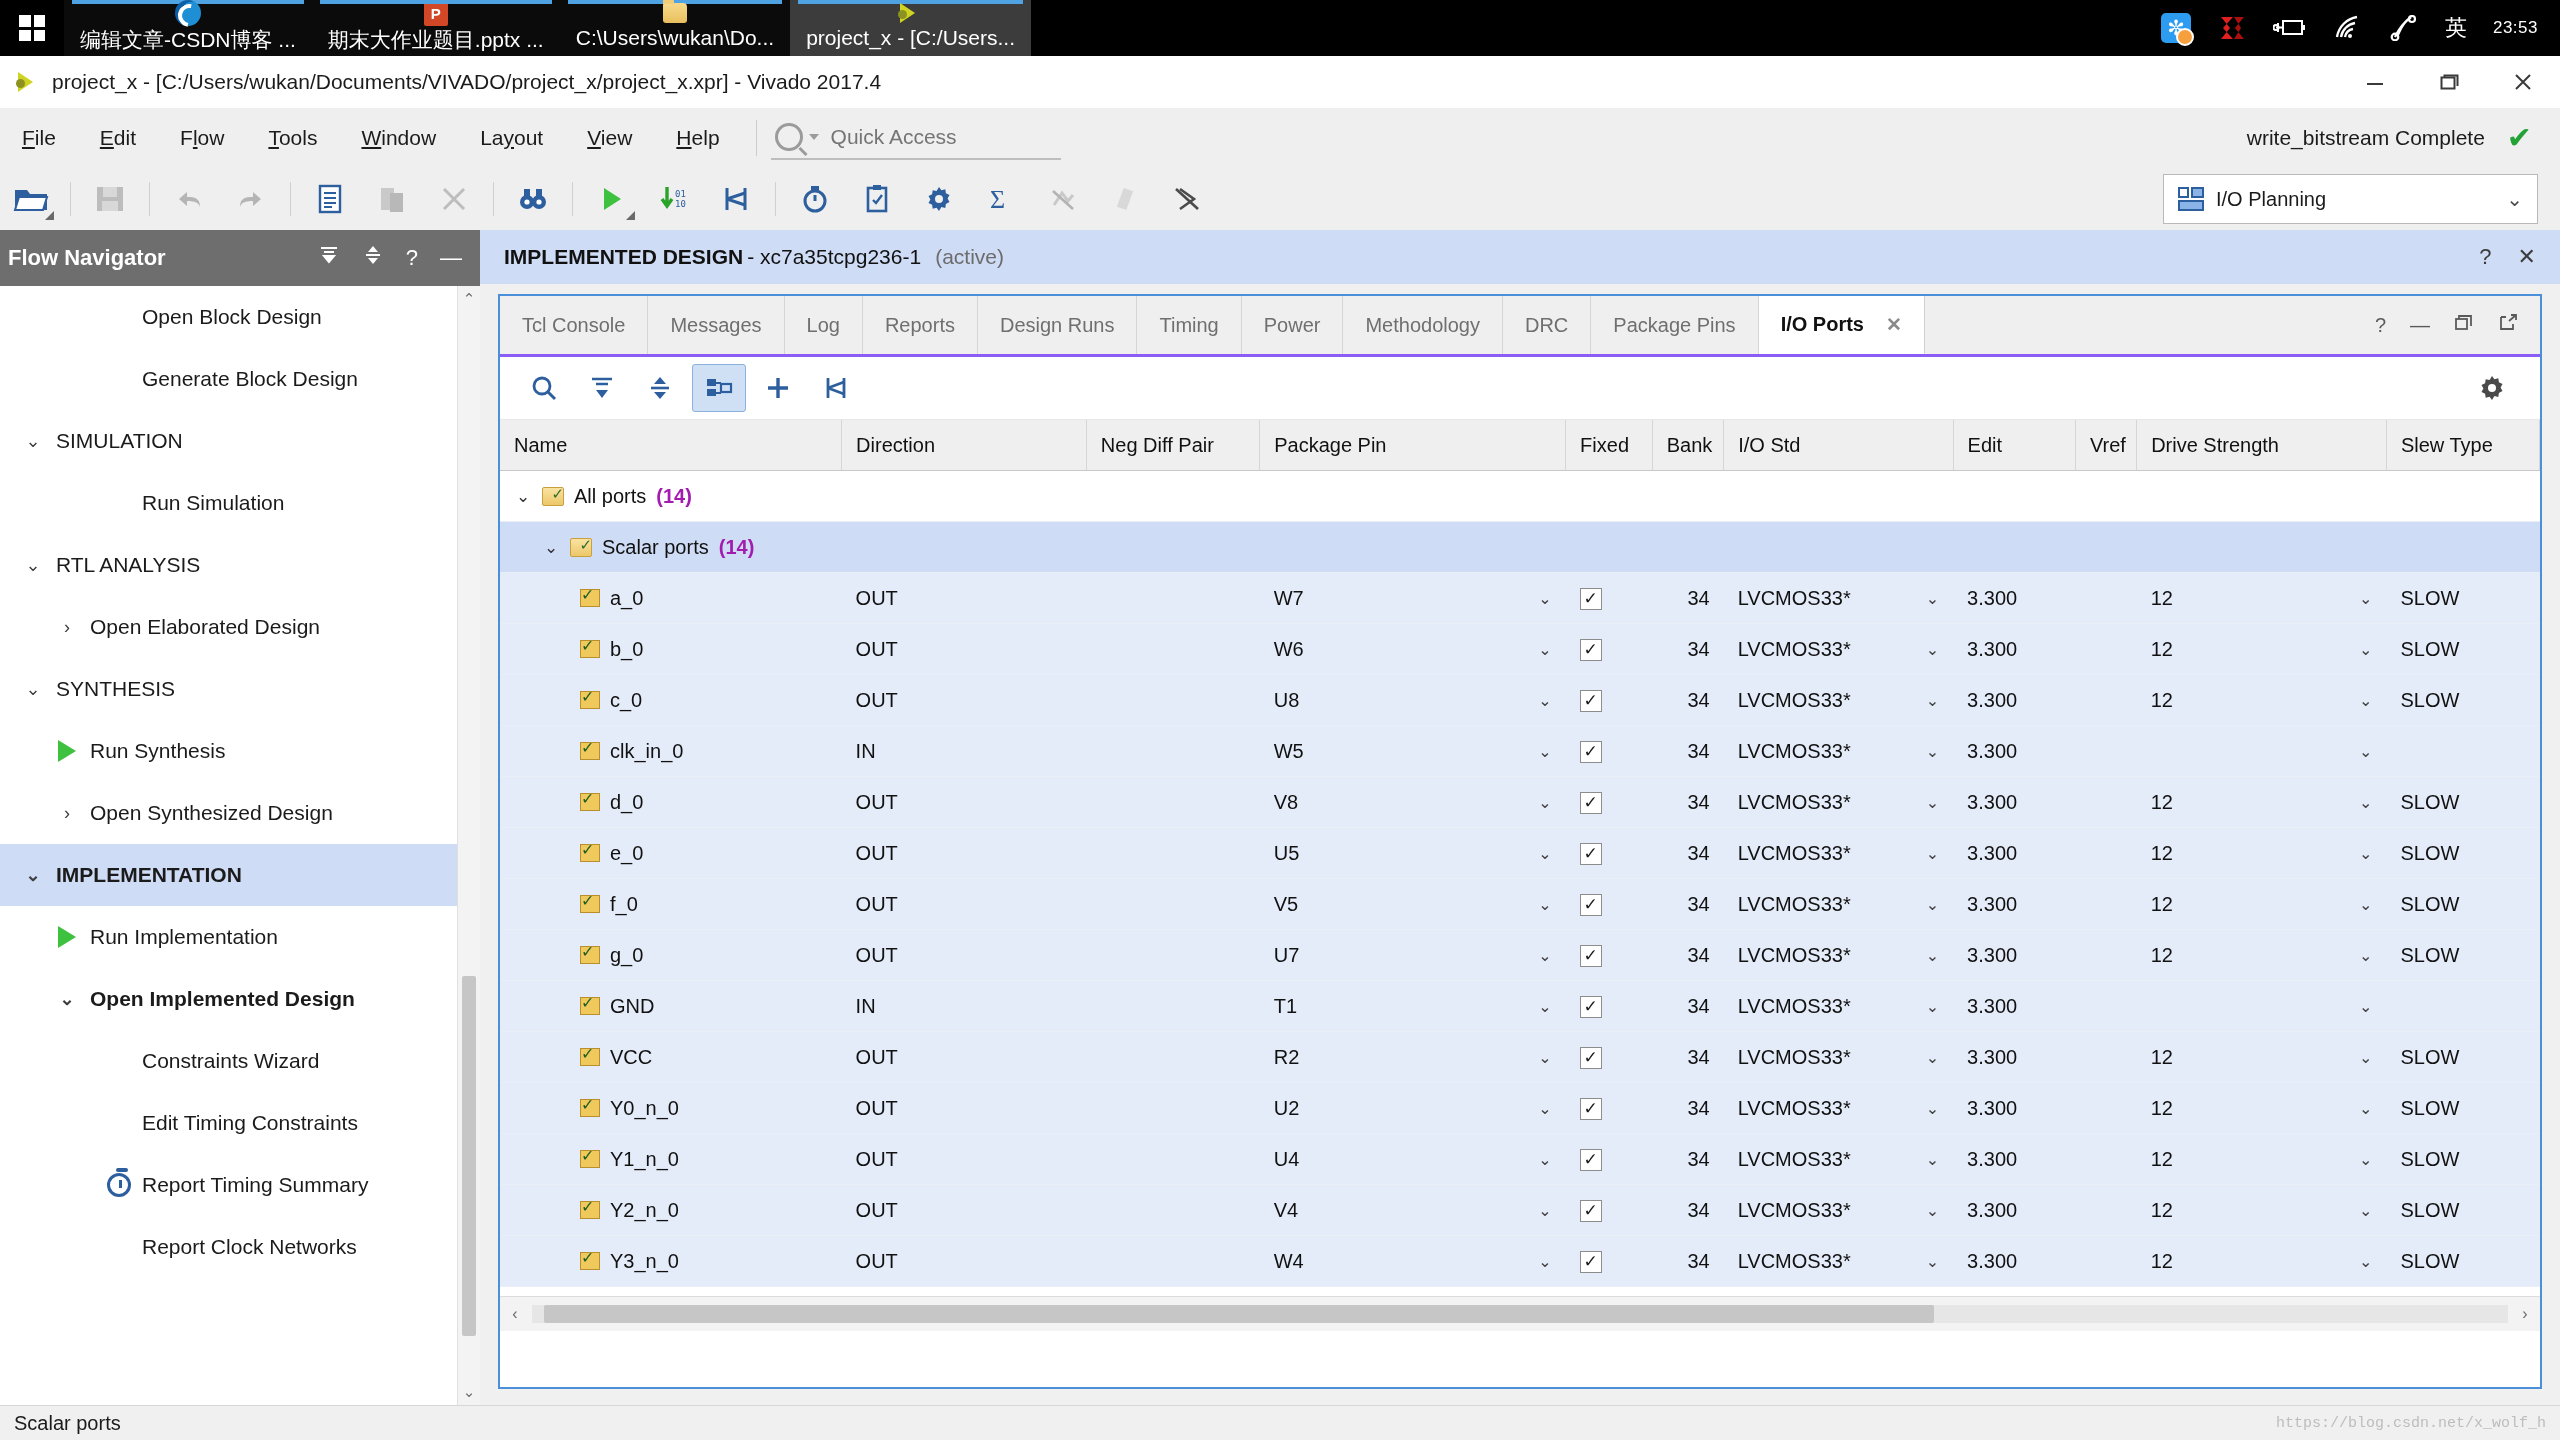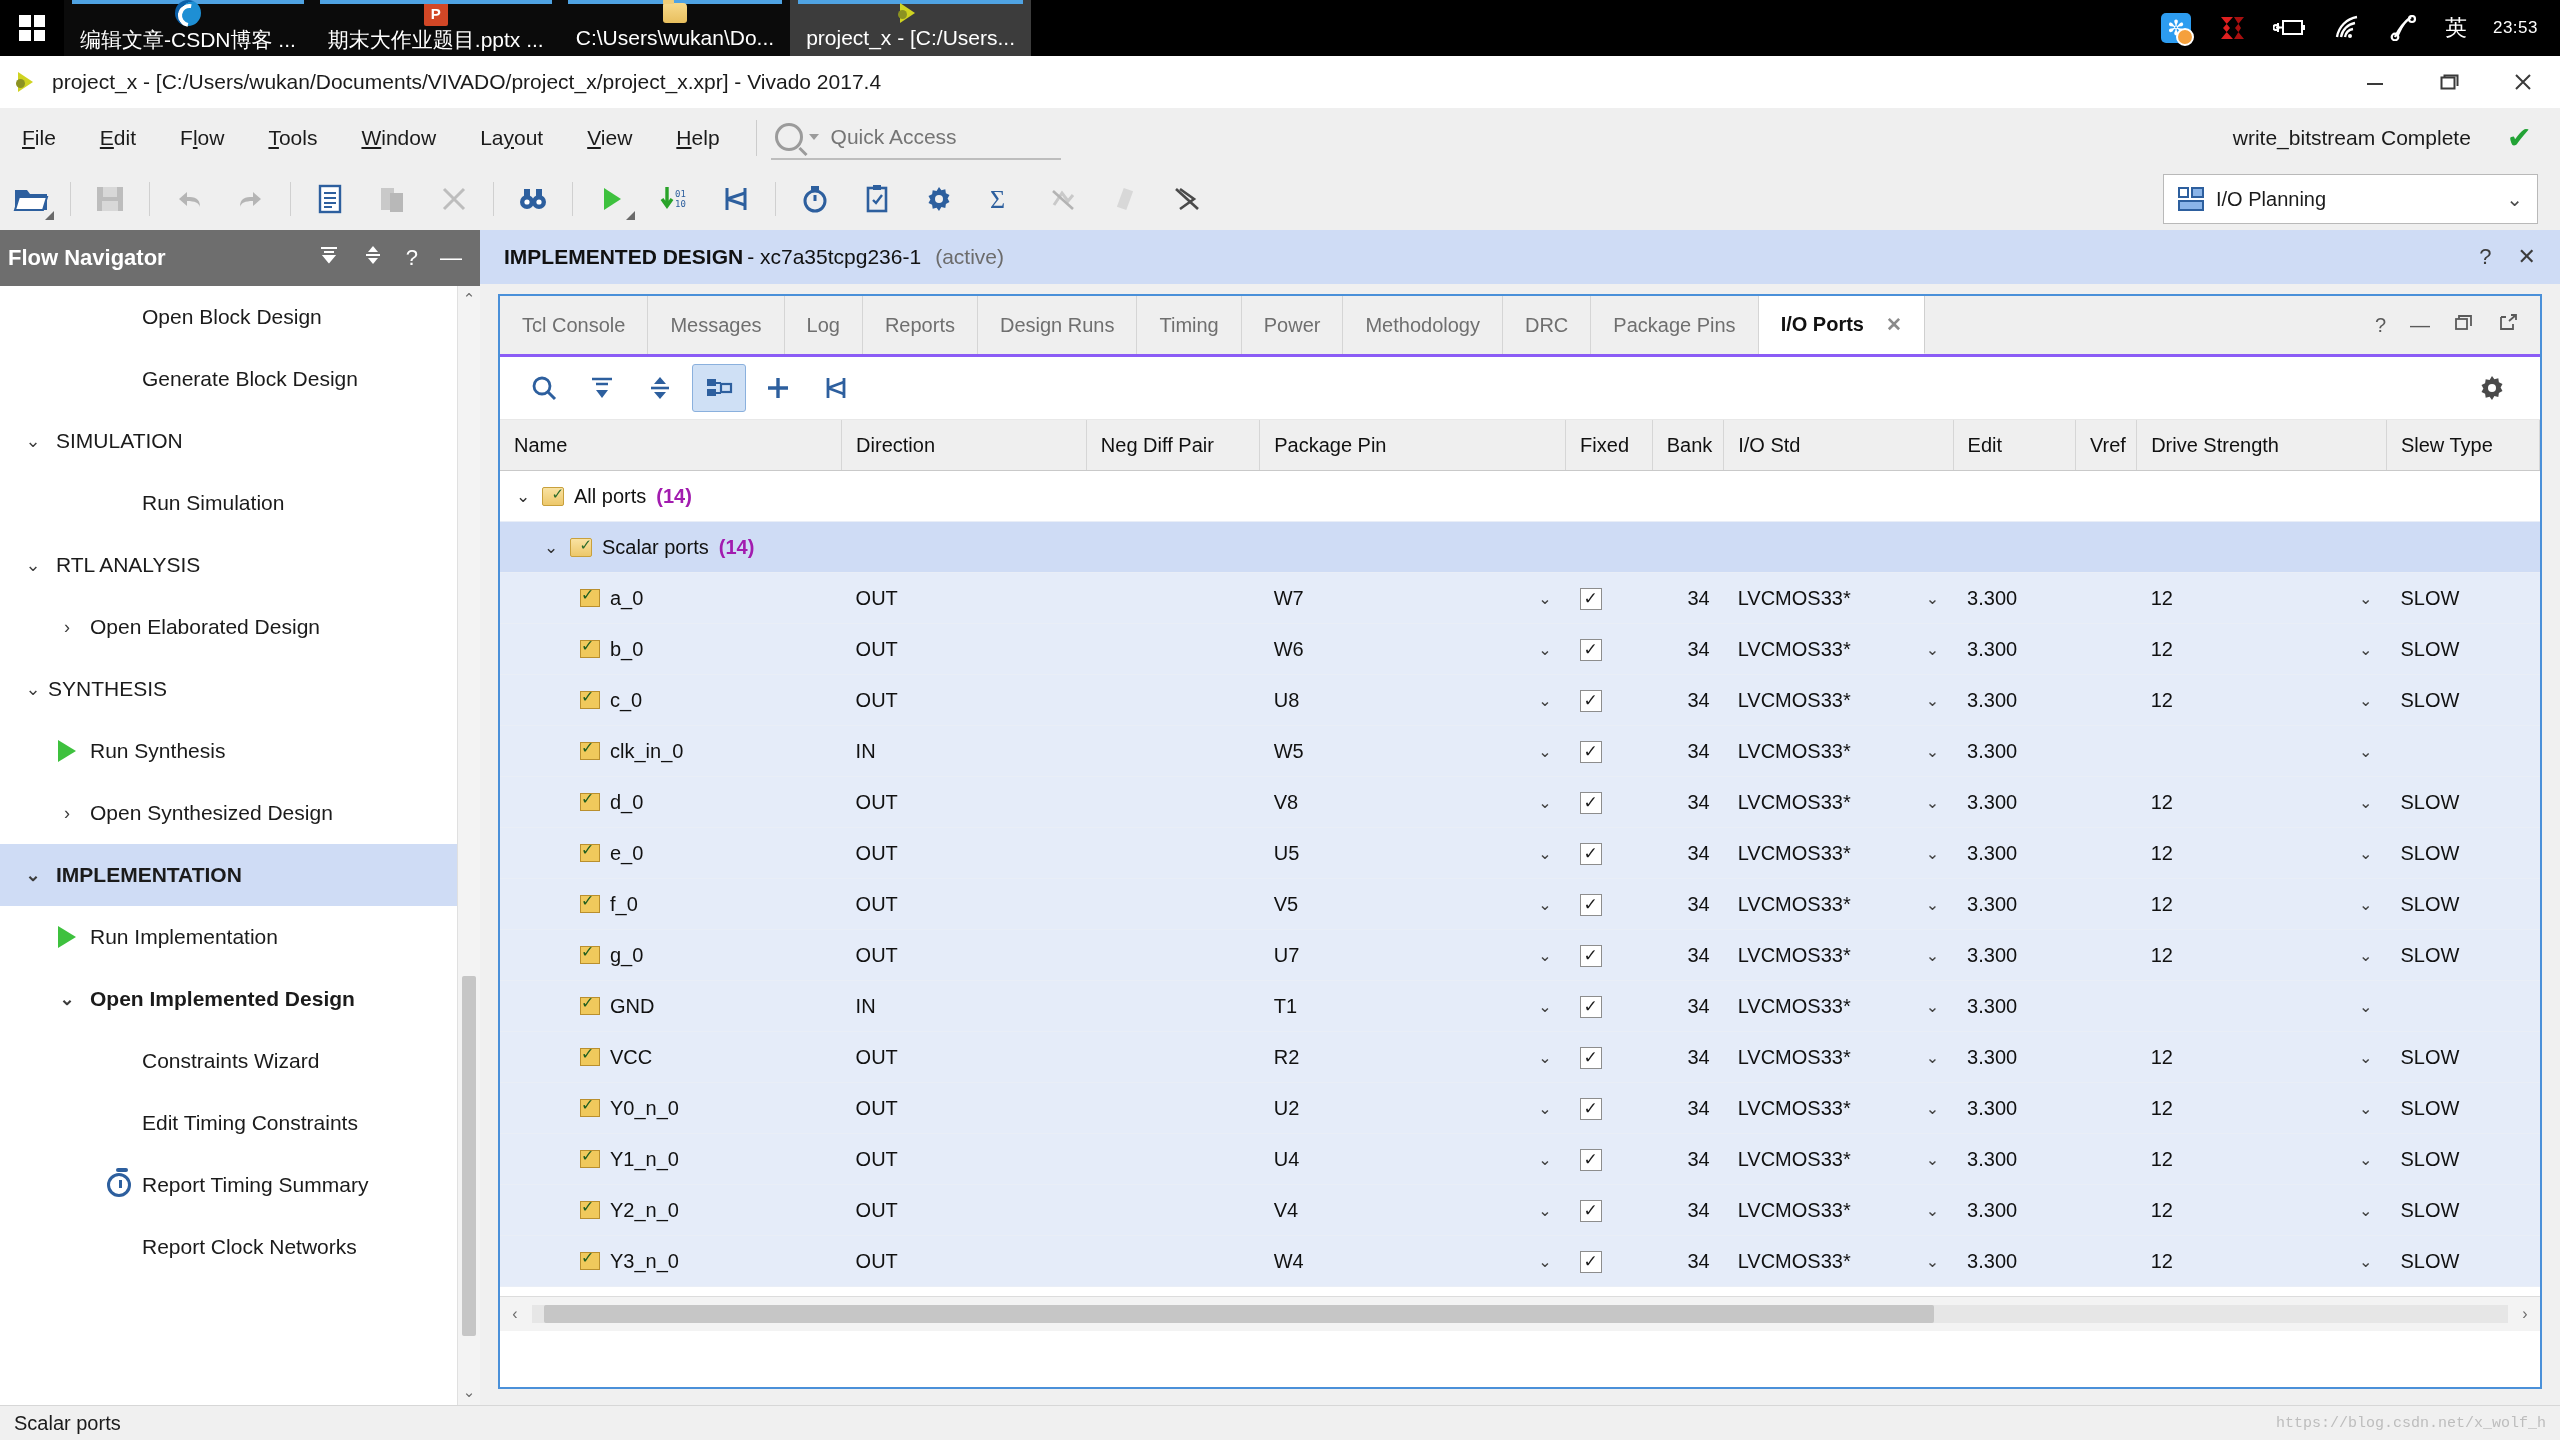--- a/index.html
+++ b/index.html
@@ -57,21 +57,21 @@
   .menubar{position:absolute;left:0;top:108px;width:2560px;height:60px;background:#efefef;display:flex;align-items:center;
            border-bottom:1px solid #dcdcdc;}
   .menu-item{font-size:21px;color:#1b1b1b;padding:0 22px;line-height:60px;cursor:default;}
   .menu-item u{text-decoration:underline;}
   .menu-sep{width:1px;height:36px;background:#cccccc;margin:0 14px;}
   .quick{display:flex;align-items:center;gap:10px;width:290px;border-bottom:2px solid #bdbdbd;height:42px;}
   .quick .mag{width:22px;height:22px;border:3px solid #9b9b9b;border-radius:50%;position:relative;flex:0 0 22px;margin-left:4px;}
   .quick .mag:after{content:"";position:absolute;right:-8px;bottom:-5px;width:10px;height:3px;background:#9b9b9b;transform:rotate(45deg);}
   .quick .caret{width:0;height:0;border-left:5px solid transparent;border-right:5px solid transparent;border-top:6px solid #9b9b9b;margin-left:-4px;}
   .quick input{border:0;outline:0;background:transparent;font-size:21px;color:#666;font-family:inherit;width:100%;}
-  .menu-status{margin-left:auto;display:flex;align-items:center;gap:36px;padding-right:28px;}
+  .menu-status{margin-left:auto;display:flex;align-items:center;gap:22px;padding-right:28px;}
   .menu-status .stxt{font-size:21px;color:#1b1b1b;}
   .check-green{color:#23a336;font-size:30px;line-height:1;}
 
   
   .toolbar{position:absolute;left:0;top:168px;width:2560px;height:62px;background:#efefef;border-bottom:1px solid #dcdcdc;
            display:flex;align-items:center;}
   .tb-btn{width:62px;height:58px;display:flex;align-items:center;justify-content:center;position:relative;}
   .tb-div{width:1px;height:34px;background:#d0d0d0;margin:0 8px;}
   .tb-drop:after{content:"";position:absolute;right:8px;bottom:8px;width:0;height:0;
       border-left:9px solid transparent;border-bottom:9px solid #6a6a6a;}
@@ -469,21 +469,21 @@
               <span style="margin-left:8px">RTL ANALYSIS</span>
             </div>
             <div class="fn-item">
               <span style="display:inline-block;width:34px"></span>
               <span class="fn-chev">›</span>
               <span style="margin-left:8px">Open Elaborated Design</span>
             </div>
             <div class="fn-item">
               <span style="display:inline-block;width:0px"></span>
               <span class="fn-chev">⌄</span>
-              <span style="">SYNTHESIS</span>
+              <span style="margin-left:8px">SYNTHESIS</span>
             </div>
             <div class="fn-item">
               <span style="display:inline-block;width:34px"></span>
               <span class="fn-chev">
                 <span class="play-tri"></span>
               </span>
               <span style="margin-left:8px">Run Synthesis</span>
             </div>
             <div class="fn-item">
               <span style="display:inline-block;width:34px"></span>

